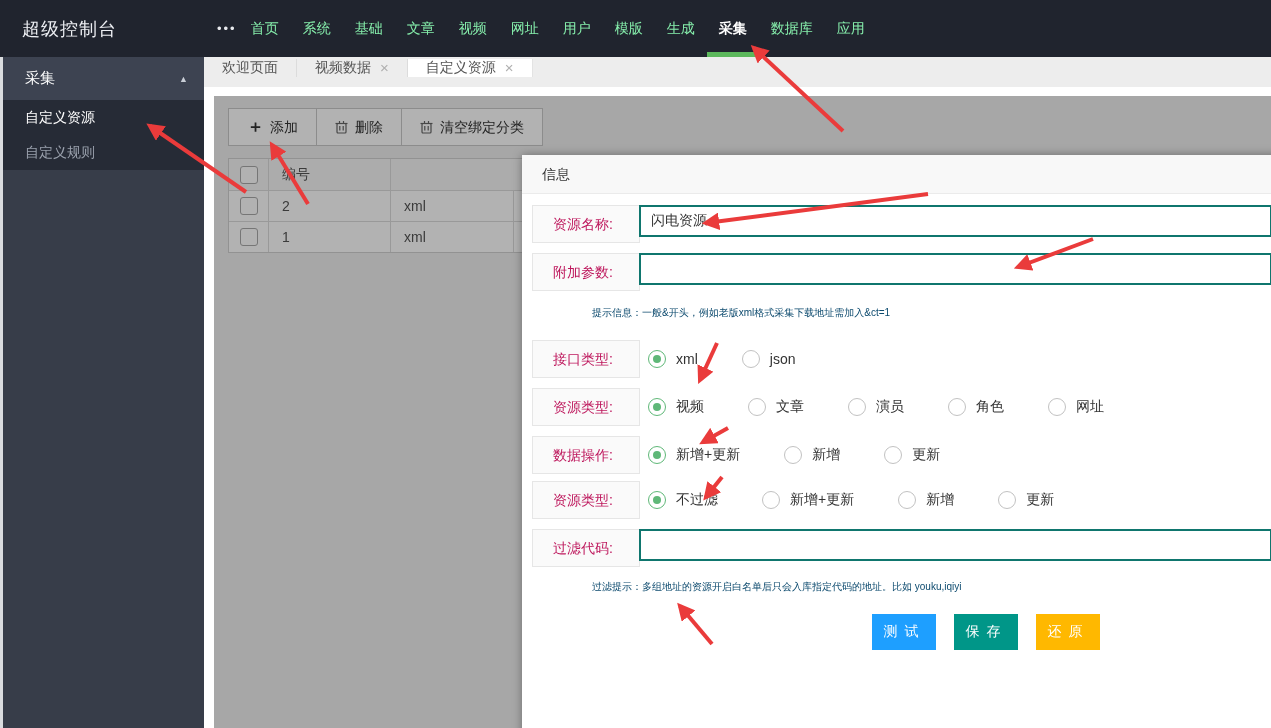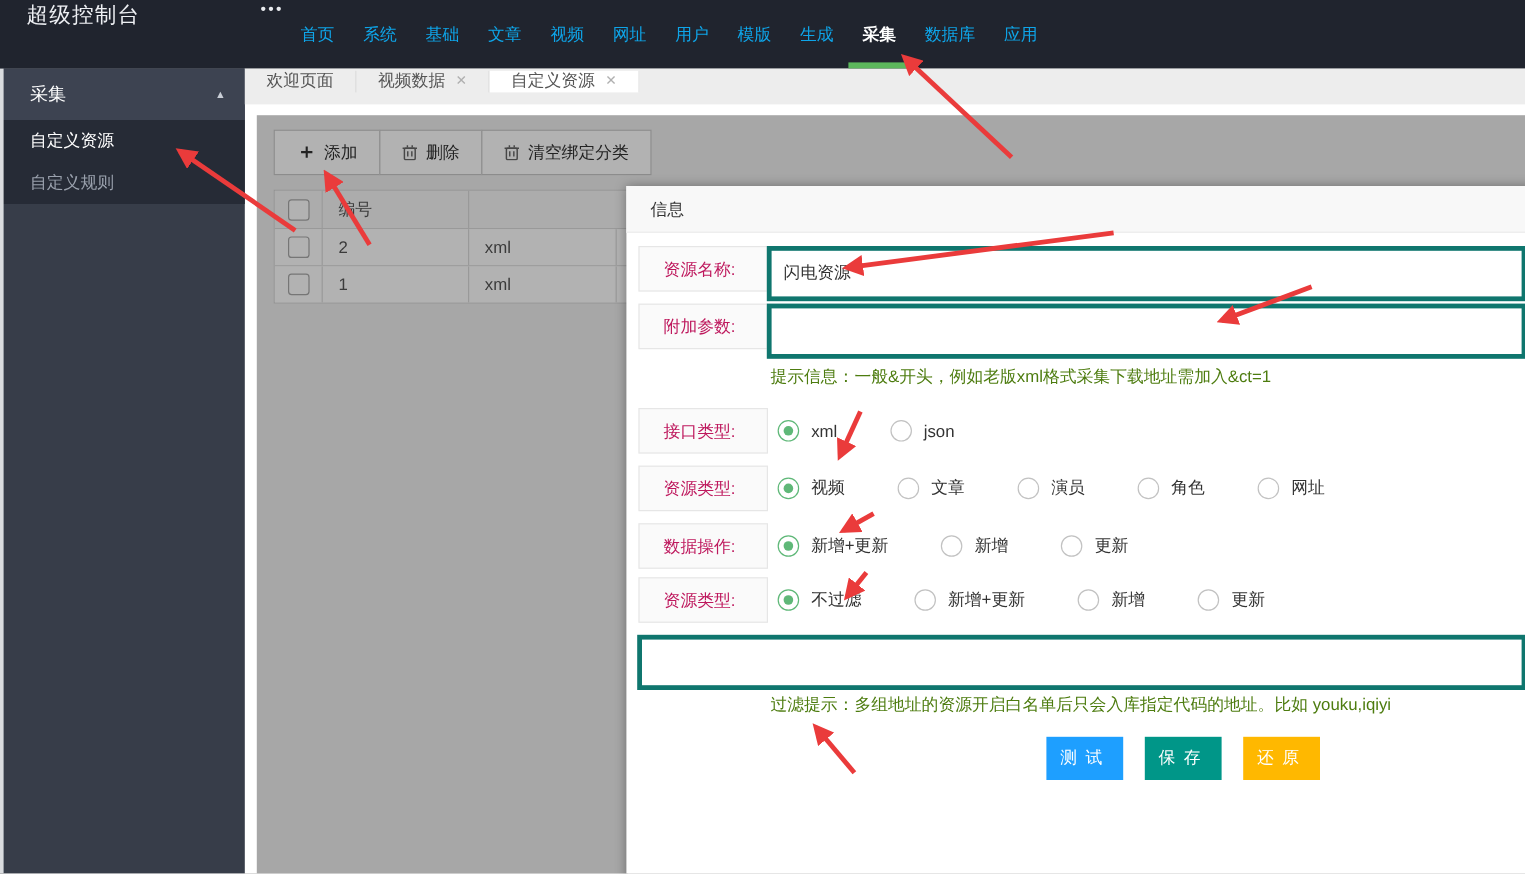--- a/index.html
+++ b/index.html
@@ -1,25 +1,25 @@
 <!DOCTYPE html>
 <html><head>
 <meta charset="utf-8">
 <style>
   html,body{margin:0;padding:0}
   body{width:1271px;height:728px;overflow:hidden;position:relative;background:#fff;
        font-family:"Liberation Sans",sans-serif;-webkit-font-smoothing:antialiased}
   .abs{position:absolute}
 
   
-  .topbar{left:0;top:0;width:1271px;height:57px;background:#20242E;display:flex;align-items:flex-start;z-index:2}
+  .topbar{left:0;top:0;width:1271px;height:57px;background:#20242E;display:flex;align-items:center;z-index:2}
   .brand{padding-left:22px;font-size:18px;color:#EDEFF3;letter-spacing:1px}
   .more-dots{margin-left:100px;color:#E8EAEE;font-size:13px;letter-spacing:2px;cursor:pointer}
   .navitems{display:flex;align-items:center;height:57px;margin-left:2px}
-  .navitem{padding:0 12px;height:57px;line-height:57px;font-size:14px;color:#0ea5e9;cursor:pointer;position:relative;white-space:nowrap}
+  .navitem{padding:0 12px;height:57px;line-height:57px;font-size:14px;color:#86efac;cursor:pointer;position:relative;white-space:nowrap}
   .navitem.active{color:#fff;font-weight:bold}
   .navitem.active .nav-underline{position:absolute;left:0;right:0;bottom:0;height:5px;background:#5CB85C}
 
   
   .sidebar{left:0;top:57px;width:204px;height:671px;background:#373D49}
   .side-strip{left:0;top:57px;width:3px;height:671px;background:#DADCDF}
   .side-group{height:43px;display:flex;align-items:center;padding-left:25px;background:#3D4351;color:#FFF;font-size:15px;cursor:pointer;position:relative}
   .chev{position:absolute;right:16px;top:17px;font-size:9px;color:#C9CED6}
   .submenu{background:#262B36;padding:0}
   .subitem{height:35px;line-height:35px;padding-left:25px;font-size:14px;color:#9AA1AD;cursor:pointer}
@@ -52,29 +52,29 @@
   .overlay{left:214px;top:96px;width:1057px;height:632px;background:rgba(0,0,0,0.30);z-index:5}
 
   
   .dialog{left:522px;top:155px;width:760px;height:600px;background:#fff;z-index:6;box-shadow:0 0 9px rgba(0,0,0,0.35)}
   .dlg-head{height:38px;line-height:38px;background:#F8F8F8;border-bottom:1px solid #EBEBEB;padding-left:20px;font-size:14px;color:#333}
   .dlg-body{padding:11px 10px 0 10px}
   .frow{display:flex;height:38px;margin-bottom:10px}
   .flabel{width:108px;box-sizing:border-box;height:38px;line-height:36px;background:#FAFAFA;border:1px solid #E6E6E6;
           padding-left:20px;font-size:14px;color:#be185d;white-space:nowrap}
   .finput{flex:1;margin-left:-1px}
-  .finput input{width:100%;height:46px;box-sizing:border-box;border:4px solid #0f766e;padding:0 10px;font-size:14px;color:#333;outline:none;background:#fff}
+  .finput input{width:100%;height:32px;box-sizing:border-box;border:2px solid #0f766e;padding:0 10px;font-size:14px;color:#333;outline:none;background:#fff}
   .fradios{flex:1;display:flex;align-items:center;margin-left:8px}
   .ropt{display:flex;align-items:center;margin-right:44px;cursor:pointer}
   .rc{width:18px;height:18px;box-sizing:border-box;border:1px solid #C2C2C2;border-radius:50%;background:#fff;display:flex;align-items:center;justify-content:center}
   .ropt.checked .rc{border-color:#5FB878}
   .rc .dot{width:8px;height:8px;border-radius:50%;background:transparent}
   .ropt.checked .rc .dot{background:#5FB878}
   .rlabel{margin-left:10px;font-size:14px;color:#333;white-space:nowrap}
-  .hint{margin:0 0 17px 110px;height:20px;line-height:20px;font-size:14px;color:#4d7c0f;white-space:nowrap}
+  .hint{margin:0 0 17px 60px;height:20px;line-height:20px;font-size:10px;color:#0c4a6e;white-space:nowrap}
   .hint.tight{margin-bottom:19px}
   .frow.mb12{margin-bottom:12px}
   .frow.mb7{margin-bottom:7px}
   .btnrow{margin:17px 0 0 340px;display:flex}
   .dbtn{width:64px;height:36px;border:none;color:#fff;font-size:14px;letter-spacing:7px;padding-left:7px;
         display:flex;align-items:center;justify-content:center;cursor:pointer;margin-right:18px;font-family:inherit}
   .dbtn.test{background:#1E9FFF}
   .dbtn.save{background:#009688}
   .dbtn.restore{background:#FFB800}
 
@@ -315,20 +315,21 @@
         <div class="ropt">
           <span class="rc">
               <span class="dot"></span>
             </span>
           <span class="rlabel">更新</span>
         </div>
       </div>
     </div>
 
     <div class="frow">
+      <div class="flabel">过滤代码:</div>
       <div class="finput"><input value="" style=""></div>
     </div>
 
     <div class="hint">过滤提示：多组地址的资源开启白名单后只会入库指定代码的地址。比如 youku,iqiyi</div>
 
     <div class="btnrow">
       <button class="dbtn test">测试</button>
       <button class="dbtn save">保存</button>
       <button class="dbtn restore">还原</button>
     </div>

